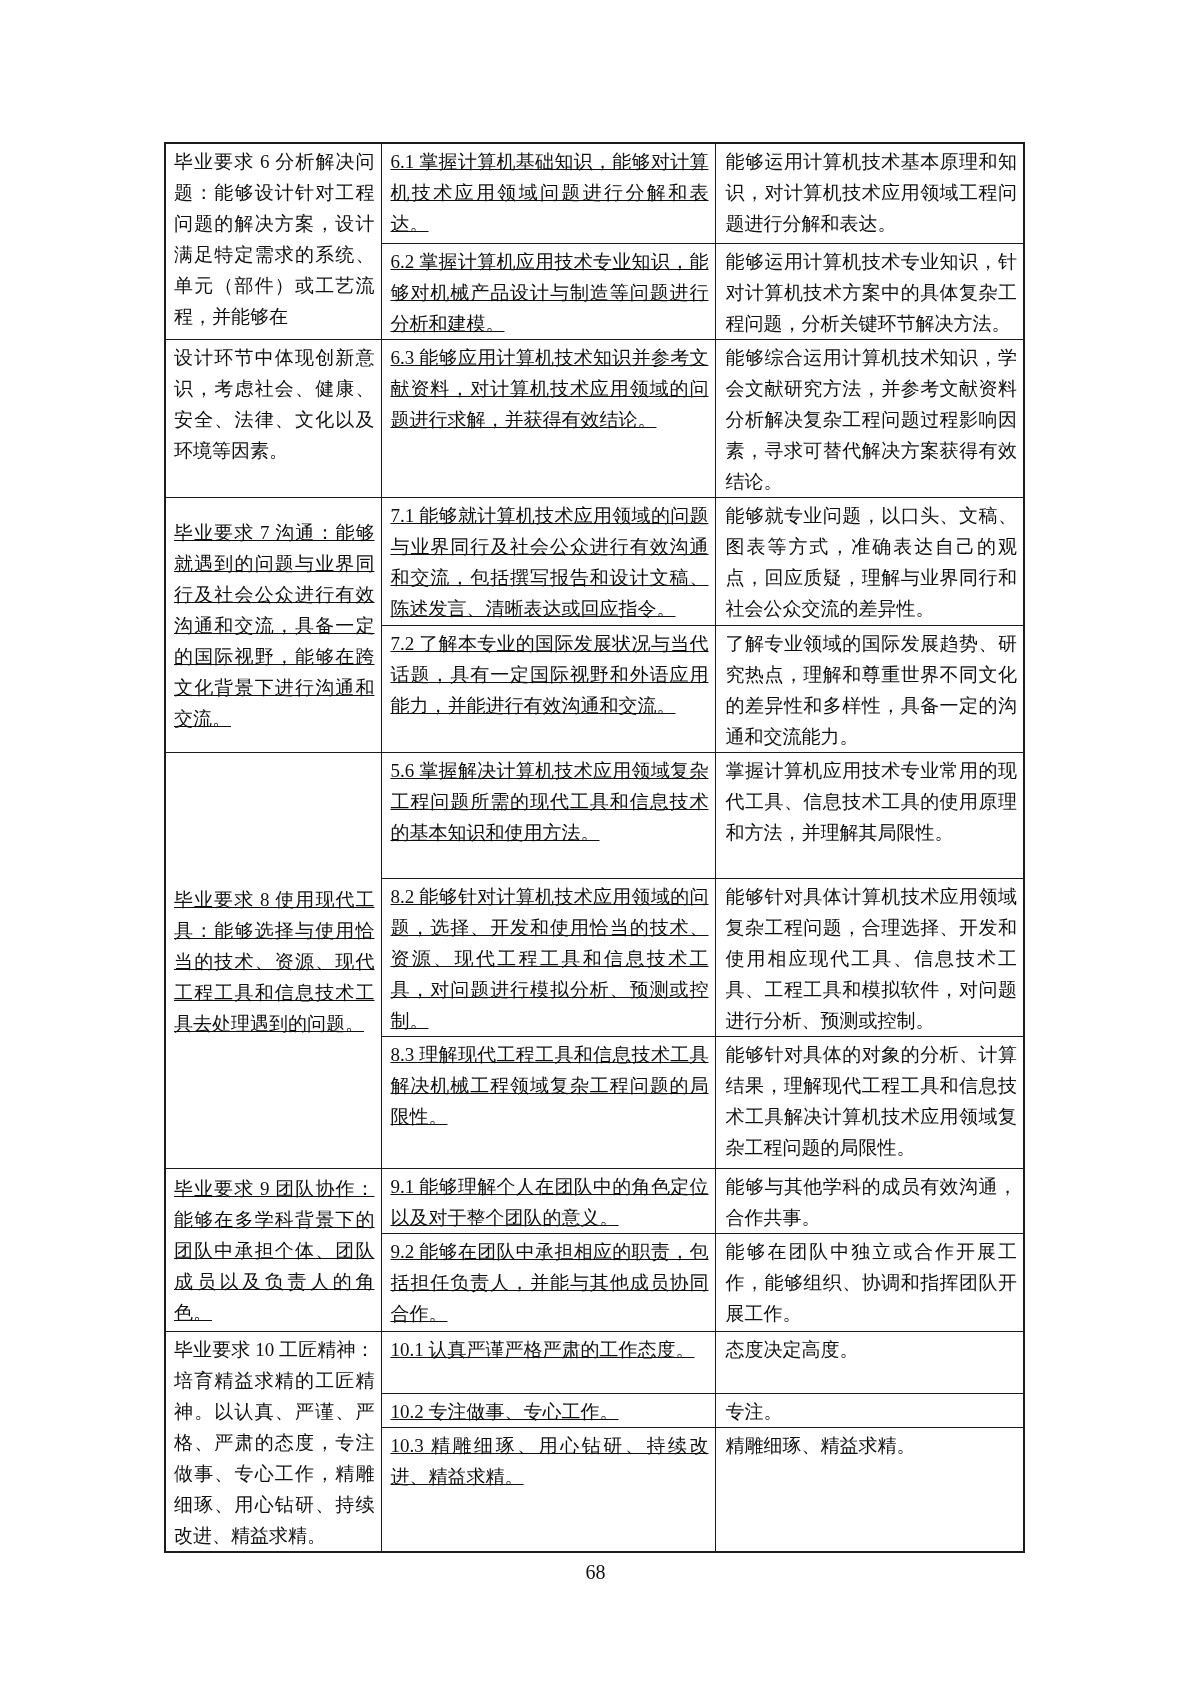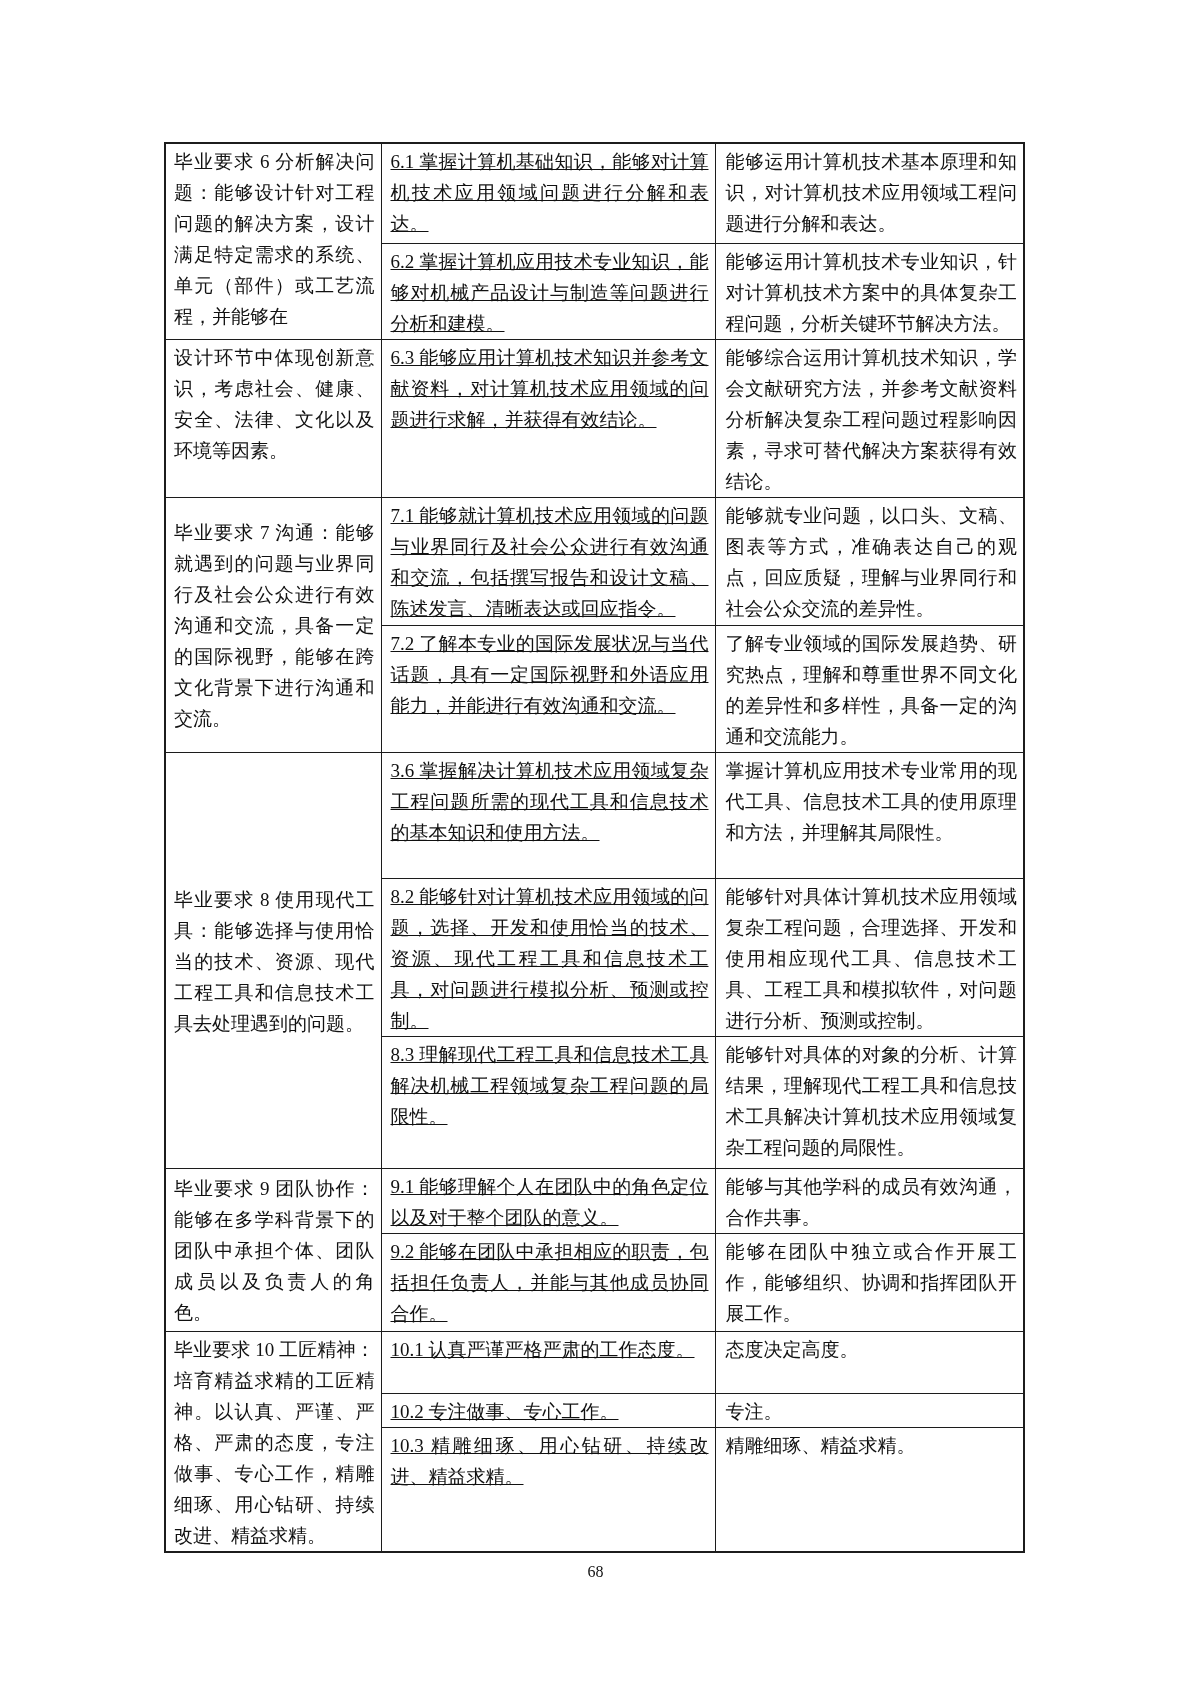--- a/index.html
+++ b/index.html
@@ -25,39 +25,39 @@
     border: 1.5px solid #1c1c1c;
     vertical-align: top;
     font-size: 19px;
     line-height: 31px;
     text-align: justify;
     overflow: hidden;
   }
   td.c-left  { padding: 2px 6px 0 8px; }
   td.c-mid   { padding: 2px 6px 0 9px; text-decoration: underline; }
   td.c-right { padding: 2px 6px 0 10px; }
-  td.vmid    { vertical-align: middle; }
+  td.vmid    { vertical-align: middle; text-decoration: underline; }
   tr.rh1  { height: 100px; }
   tr.rh2  { height: 93px;  }
   tr.rh3  { height: 155px; padding-left: 45px; }
   tr.rh4  { height: 128px; }
   tr.rh5  { height: 125px; }
   tr.rh6  { height: 126px; }
   tr.rh7  { height: 153px; }
   tr.rh8  { height: 132px; }
   tr.rh9  { height: 60px;  }
   tr.rh10 { height: 98px; margin-left: 44px;  }
   tr.rh11 { height: 62px;  }
   tr.rh12 { height: 31px; margin-left: 31px;  }
   tr.rh13 { height: 124px; margin-left: 32px; }
   .pageno {
     position: absolute; top: 1560px; left: 0;
     width: 1191px;
     text-align: center;
-    font-size: 16px;
+    font-size: 20px;
     line-height: 24px;
   }
 </style>
 </head>
 <body>
 
 <div>
 
   <table class="doc-table">
     <colgroup>
@@ -87,21 +87,21 @@
       <td class="c-mid">7.1 能够就计算机技术应用领域的问题与业界同行及社会公众进行有效沟通和交流，包括撰写报告和设计文稿、陈述发言、清晰表达或回应指令。</td>
       <td class="c-right">能够就专业问题，以口头、文稿、图表等方式，准确表达自己的观点，回应质疑，理解与业界同行和社会公众交流的差异性。</td>
     </tr>
     <tr class="rh5">
       <td class="c-mid">7.2 了解本专业的国际发展状况与当代话题，具有一定国际视野和外语应用能力，并能进行有效沟通和交流。</td>
       <td class="c-right">了解专业领域的国际发展趋势、研究热点，理解和尊重世界不同文化的差异性和多样性，具备一定的沟通和交流能力。</td>
     </tr>
 
     <tr class="rh6">
       <td class="c-left vmid" rowspan="3">毕业要求 8 使用现代工具：能够选择与使用恰当的技术、资源、现代工程工具和信息技术工具去处理遇到的问题。</td>
-      <td class="c-mid">3.6 掌握解决计算机技术应用领域复杂工程问题所需的现代工具和信息技术的基本知识和使用方法。</td>
+      <td class="c-mid">5.6 掌握解决计算机技术应用领域复杂工程问题所需的现代工具和信息技术的基本知识和使用方法。</td>
       <td class="c-right">掌握计算机应用技术专业常用的现代工具、信息技术工具的使用原理和方法，并理解其局限性。</td>
     </tr>
     <tr class="rh7">
       <td class="c-mid">8.2 能够针对计算机技术应用领域的问题，选择、开发和使用恰当的技术、资源、现代工程工具和信息技术工具，对问题进行模拟分析、预测或控制。</td>
       <td class="c-right">能够针对具体计算机技术应用领域复杂工程问题，合理选择、开发和使用相应现代工具、信息技术工具、工程工具和模拟软件，对问题进行分析、预测或控制。</td>
     </tr>
     <tr class="rh8">
       <td class="c-mid">8.3 理解现代工程工具和信息技术工具解决机械工程领域复杂工程问题的局限性。</td>
       <td class="c-right">能够针对具体的对象的分析、计算结果，理解现代工程工具和信息技术工具解决计算机技术应用领域复杂工程问题的局限性。</td>
     </tr>

